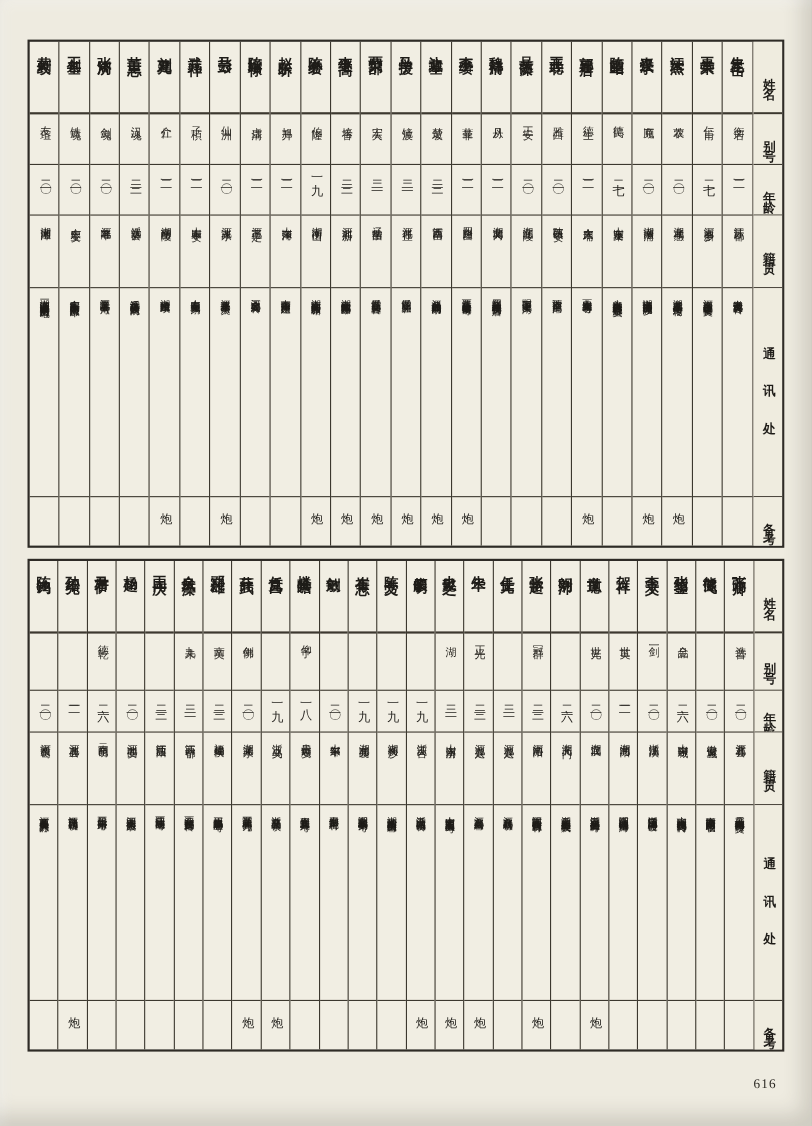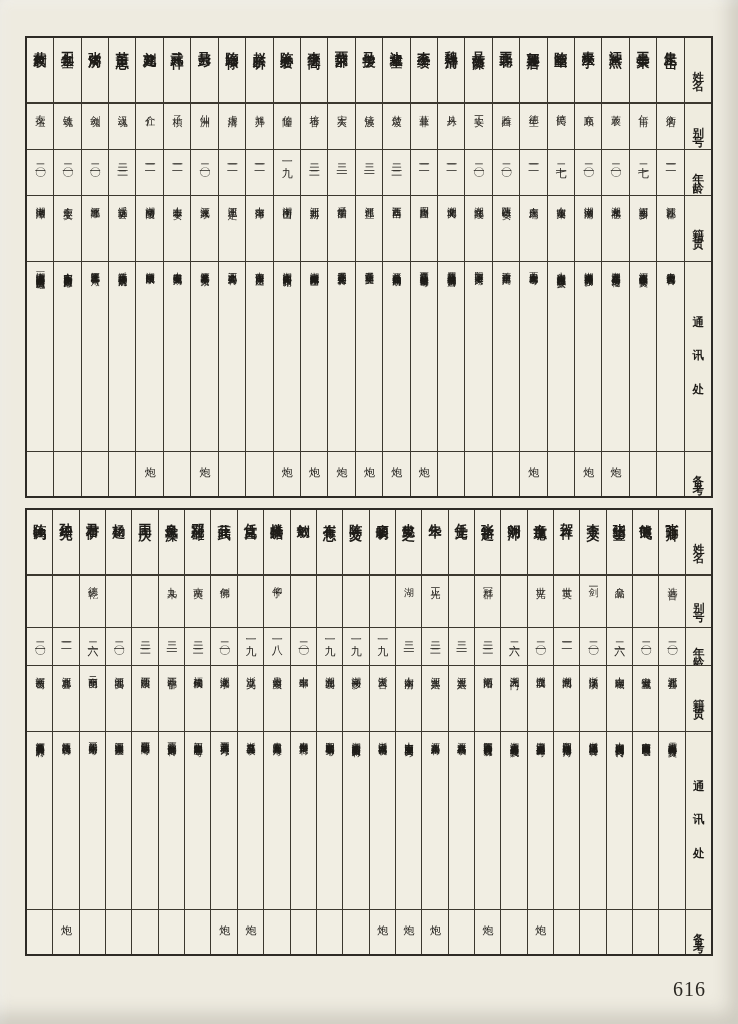--- a/index.html
+++ b/index.html
@@ -47,21 +47,21 @@
   .t-age{font-size:11px;letter-spacing:3px;line-height:1;padding-top:2px;}
   .t-native{font-size:9.5px;letter-spacing:1px;line-height:11px;}
   .t-address{font-size:9px;letter-spacing:0.5px;line-height:11px;}
   .t-remark{font-size:11px;letter-spacing:1px;line-height:1;padding-top:3px;}
   .header-col .cell{align-items:center;background:#efecdf;}
   .hlabel{font-size:11.5px;font-weight:bold;}
   .h0,.h1,.h2,.h3,.h5{letter-spacing:9px;}
   .h4{letter-spacing:34px;}
   .page-number{
     position:absolute;top:978px;right:32px;
-    font-size:20px;letter-spacing:1px;color:#2b2822;
+    font-size:12px;letter-spacing:1px;color:#2b2822;
     font-family:"Liberation Serif","DejaVu Serif",serif;
   }
 </style>
 </head>
 <body>
 
 <div class="page">
   <div class="table" id="table-top">
       <div class="col header-col">
         <div class="cell r0" style="height: 66px;">

